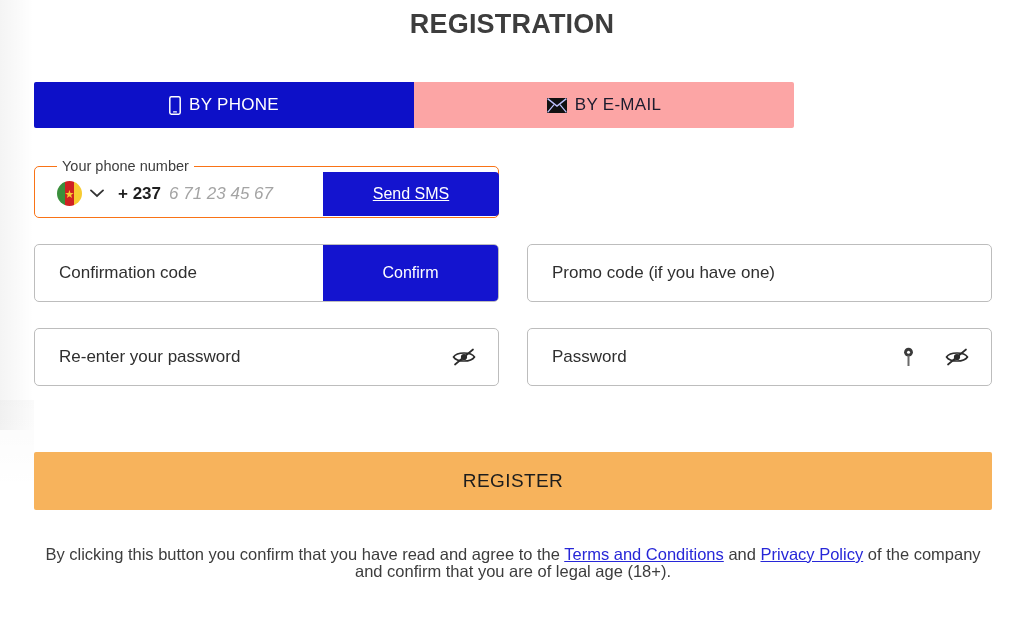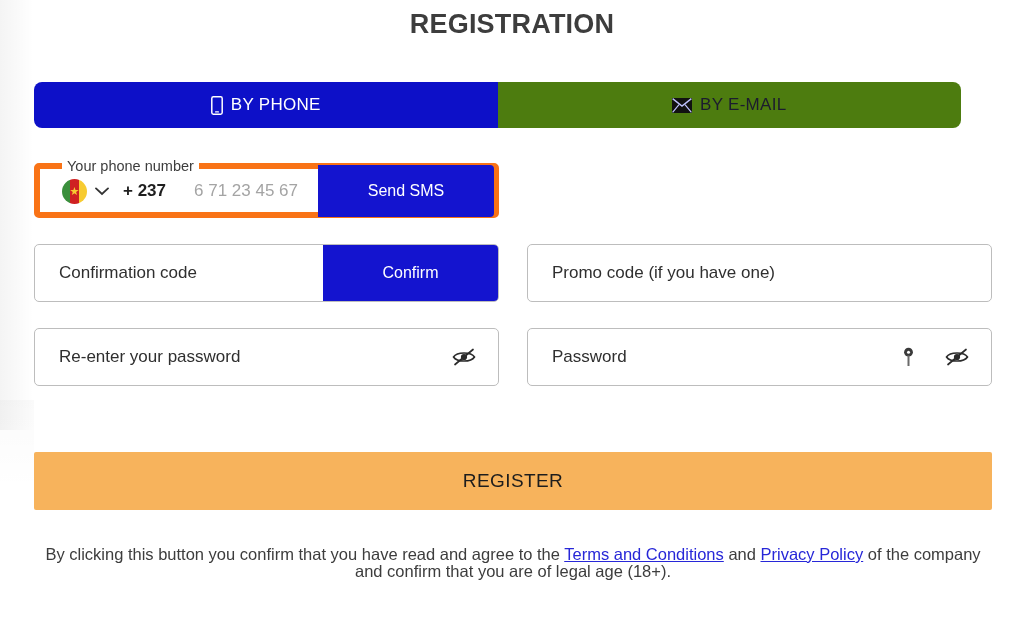--- a/index.html
+++ b/index.html
@@ -40,59 +40,59 @@
     font-weight: bold;
     letter-spacing: 0.2px;
     color: #3d3d3d;
     font-family: "Liberation Sans Narrow", "Liberation Sans", sans-serif;
   }
 
   
   .tabs {
     position: absolute;
     left: 34px; top: 82px;
-    width: 927px; height: 46px;
-    display: flex;
-    border-radius: 8px;
+    width: 760px; height: 46px;
+    display: flex;
+    border-radius: 2px;
     overflow: hidden;
   }
   .tab {
     flex: 1 1 50%;
     display: flex;
     align-items: center;
     justify-content: center;
     gap: 8px;
     font-size: 17px;
     font-family: "Liberation Sans Narrow", "Liberation Sans", sans-serif;
     letter-spacing: .3px;
     cursor: pointer;
     user-select: none;
   }
   .tab.active { background: #0d10c8; color: #ffffff; }
-  .tab.inactive { background: #4d7c0f; color: #1c1c2e; }
+  .tab.inactive { background: #fca5a5; color: #1c1c2e; }
   .tab-icon { display: flex; align-items: center; }
 
   
   .form {
     position: absolute;
     left: 34px; top: 158px;
     width: 958px;
   }
   .row {
     display: flex;
     gap: 28px;
     margin-bottom: 26px;
   }
   .col { width: 465px; }
 
   
   .fs {
     position: relative;
     height: 60px;
-    border: 6px solid #f97316;
+    border: 1px solid #f97316;
     border-radius: 5px;
     background: #fff;
     display: flex;
     align-items: center;
     padding: 0;
     margin: 0;
   }
   .fs legend {
     margin-left: 22px;
     padding: 0 5px;
@@ -133,25 +133,26 @@
     color: #fff;
     font-size: 16px;
     display: flex;
     align-items: center;
     justify-content: center;
     cursor: pointer;
     border: none;
     font-family: "Liberation Sans", sans-serif;
   }
   .fs .inline-btn {
-    height: 52px;
+    height: 44px;
     border-radius: 0 4px 4px 0;
     margin-left: auto;
     margin-right: -1px;
     min-width: 176px;
+    text-decoration: underline;
   }
 
   .flag {
     width: 25px; height: 25px;
     border-radius: 50%;
     margin-left: 22px;
     position: relative;
     overflow: hidden;
     flex: 0 0 auto;
     display: inline-block;
@@ -174,24 +175,25 @@
     flex: 0 0 auto;
   }
   .ccode {
     margin-left: 14px;
     font-size: 17px;
     color: #1f1f1f;
     font-weight: bold;
     flex: 0 0 auto;
   }
   .phone-ph {
-    margin-left: 28px;
+    margin-left: 8px;
     font-size: 17px;
     color: #a4a4a4;
     flex: 1;
+    font-style: italic;
   }
 
   .cur-value {
     font-size: 17px;
     color: #2f2f2f;
     padding-left: 22px;
     flex: 1;
   }
   .icon-slot {
     display: flex; align-items: center;

